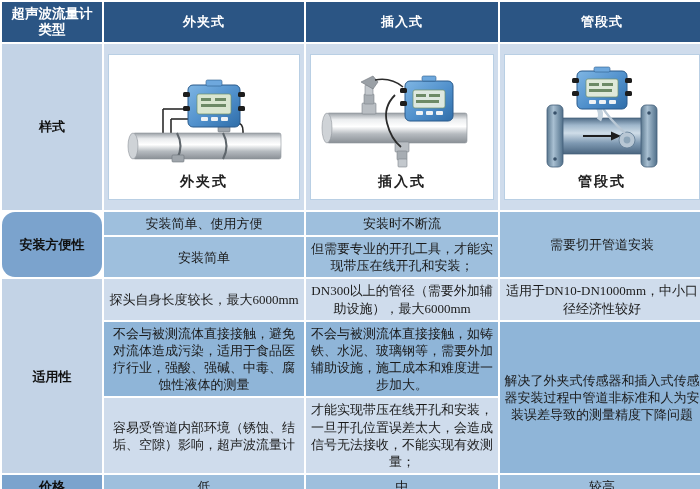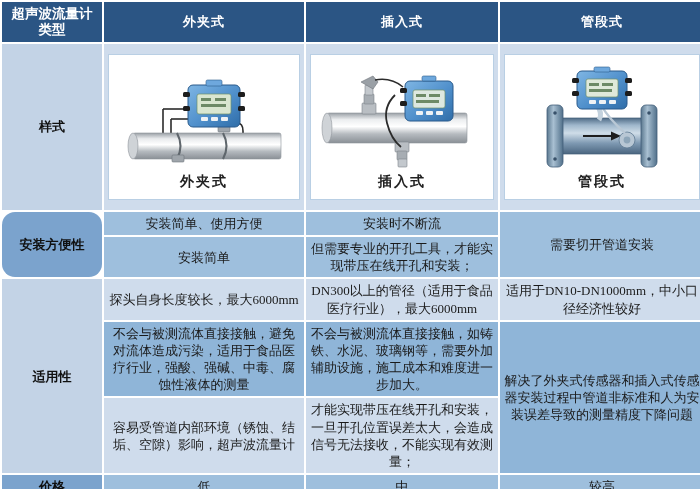--- a/index.html
+++ b/index.html
@@ -258,21 +258,21 @@
         <td class="c-med ctr" rowspan="2">需要切开管道安装</td>
       </tr>
       <tr>
         <td class="c-med ctr">安装简单</td>
         <td class="c-med lft">但需要专业的开孔工具，才能实现带压在线开孔和安装；</td>
       </tr>
 
       <tr>
         <td class="rowlab" rowspan="3">适用性</td>
         <td class="c-lite lft">探头自身长度较长，最大6000mm</td>
-        <td class="c-lite lft">DN300以上的管径（适用于食品医疗行业），最大6000mm</td>
+        <td class="c-lite lft">DN300以上的管径（需要外加辅助设施），最大6000mm</td>
         <td class="c-lite lft">适用于DN10-DN1000mm，中小口径经济性较好</td>
       </tr>
       <tr>
         <td class="c-med2 lft">不会与被测流体直接接触，避免对流体造成污染，适用于食品医疗行业，强酸、强碱、中毒、腐蚀性液体的测量</td>
         <td class="c-med2 lft">不会与被测流体直接接触，如铸铁、水泥、玻璃钢等，需要外加辅助设施，施工成本和难度进一步加大。</td>
         <td class="c-med2 lft" rowspan="2">解决了外夹式传感器和插入式传感器安装过程中管道非标准和人为安装误差导致的测量精度下降问题</td>
       </tr>
       <tr>
         <td class="c-lite lft">容易受管道内部环境（锈蚀、结垢、空隙）影响，超声波流量计</td>
         <td class="c-lite lft">才能实现带压在线开孔和安装，一旦开孔位置误差太大，会造成信号无法接收，不能实现有效测量；</td>

